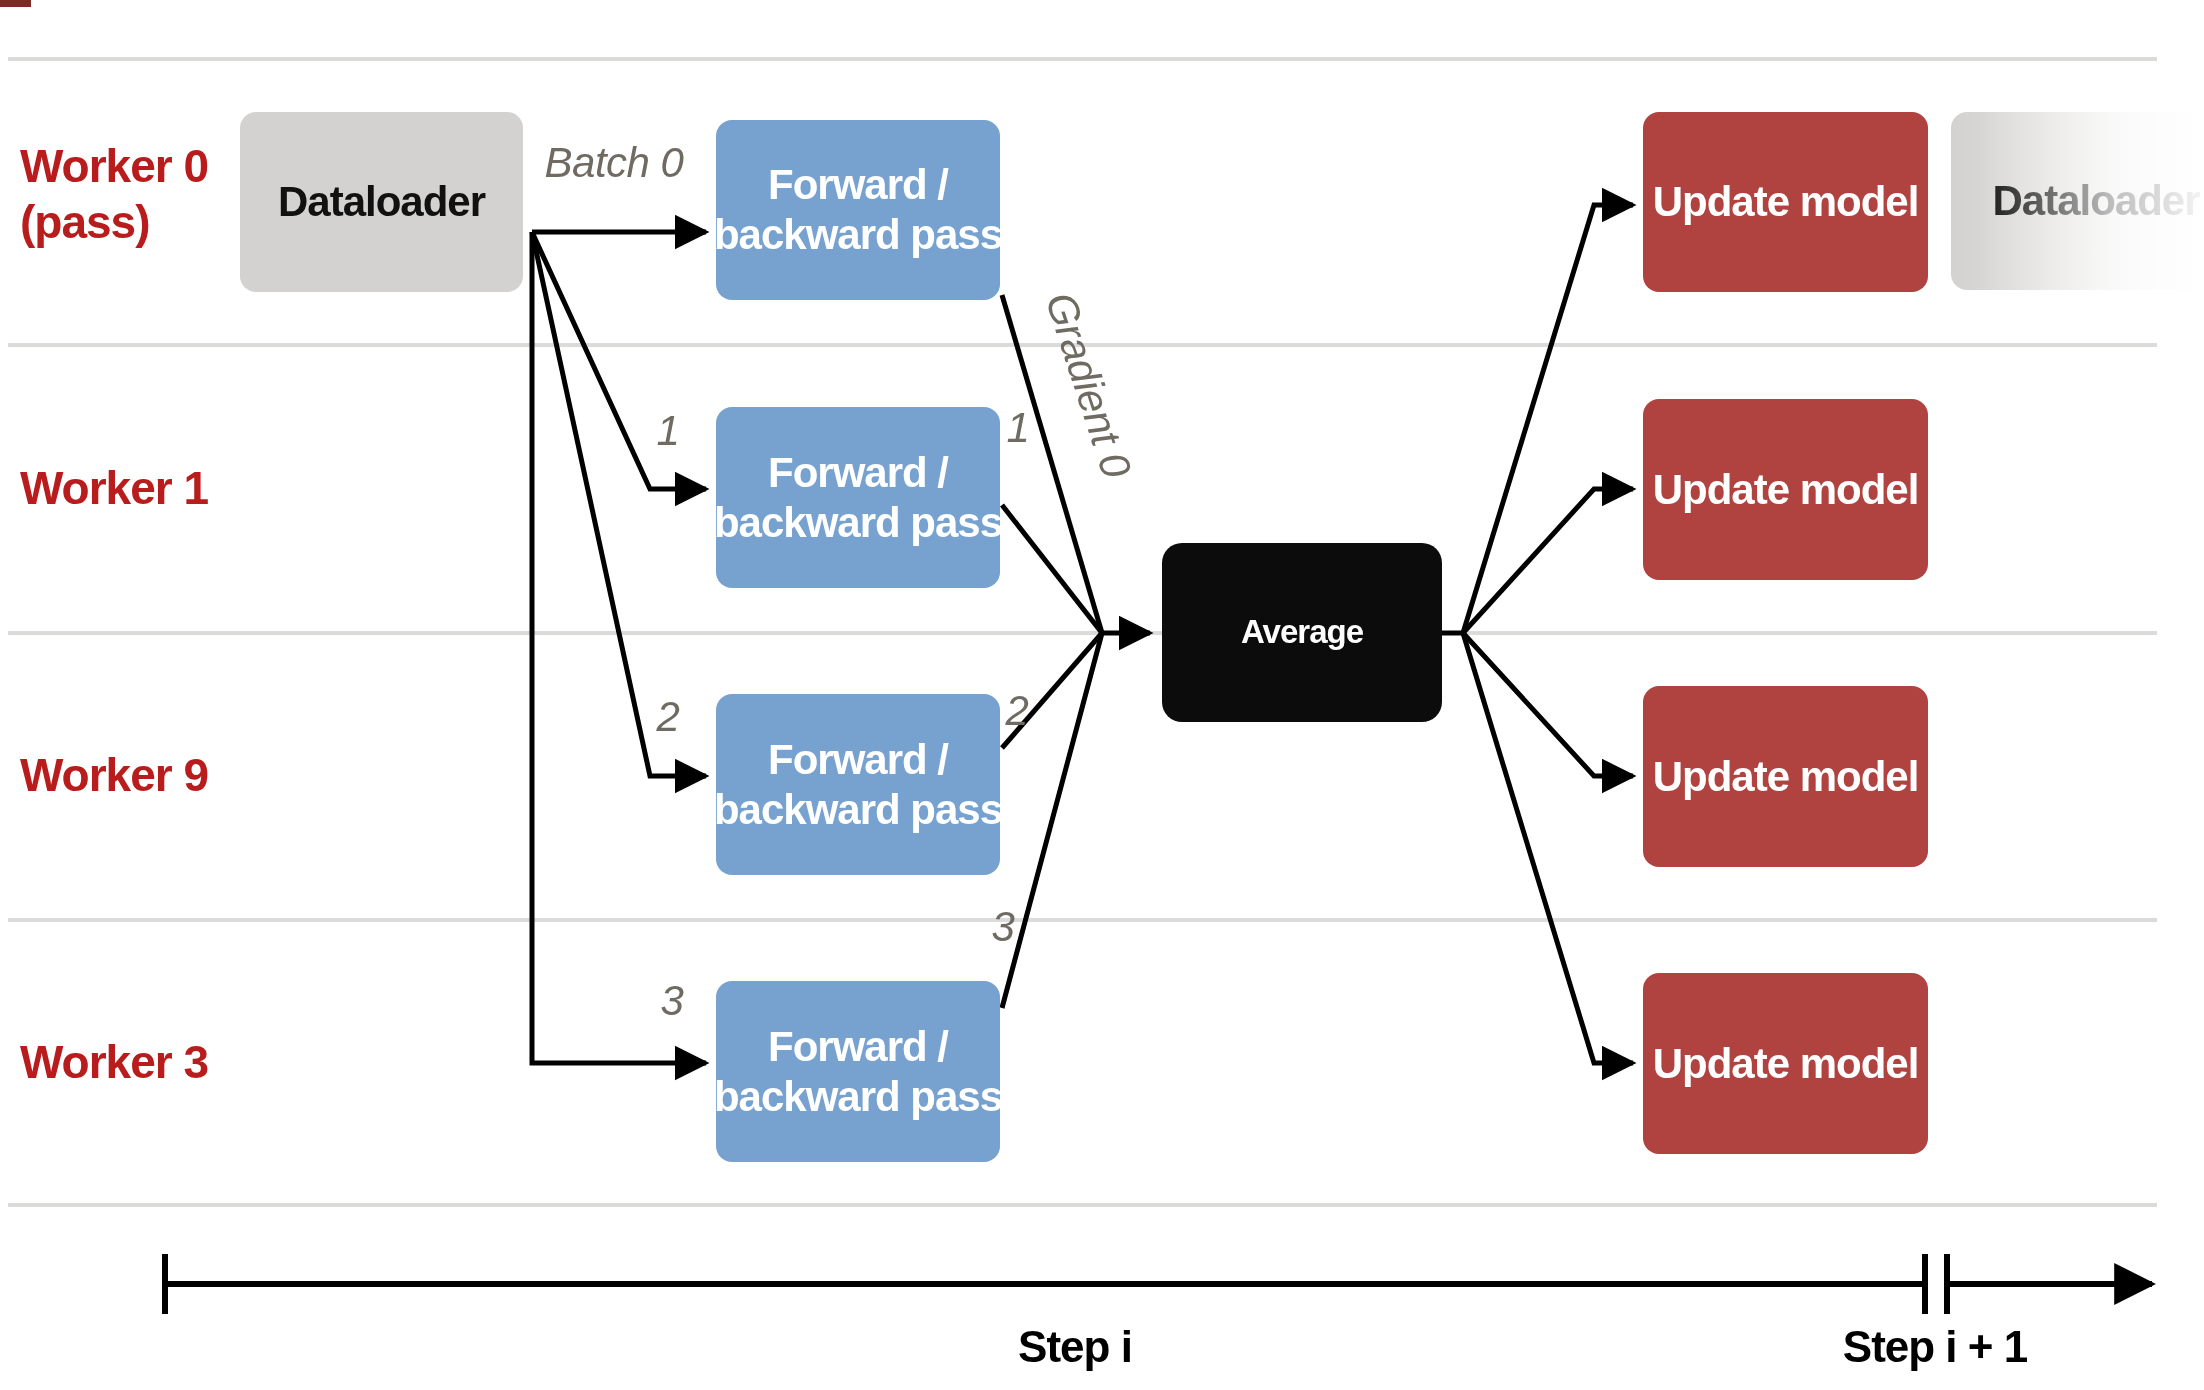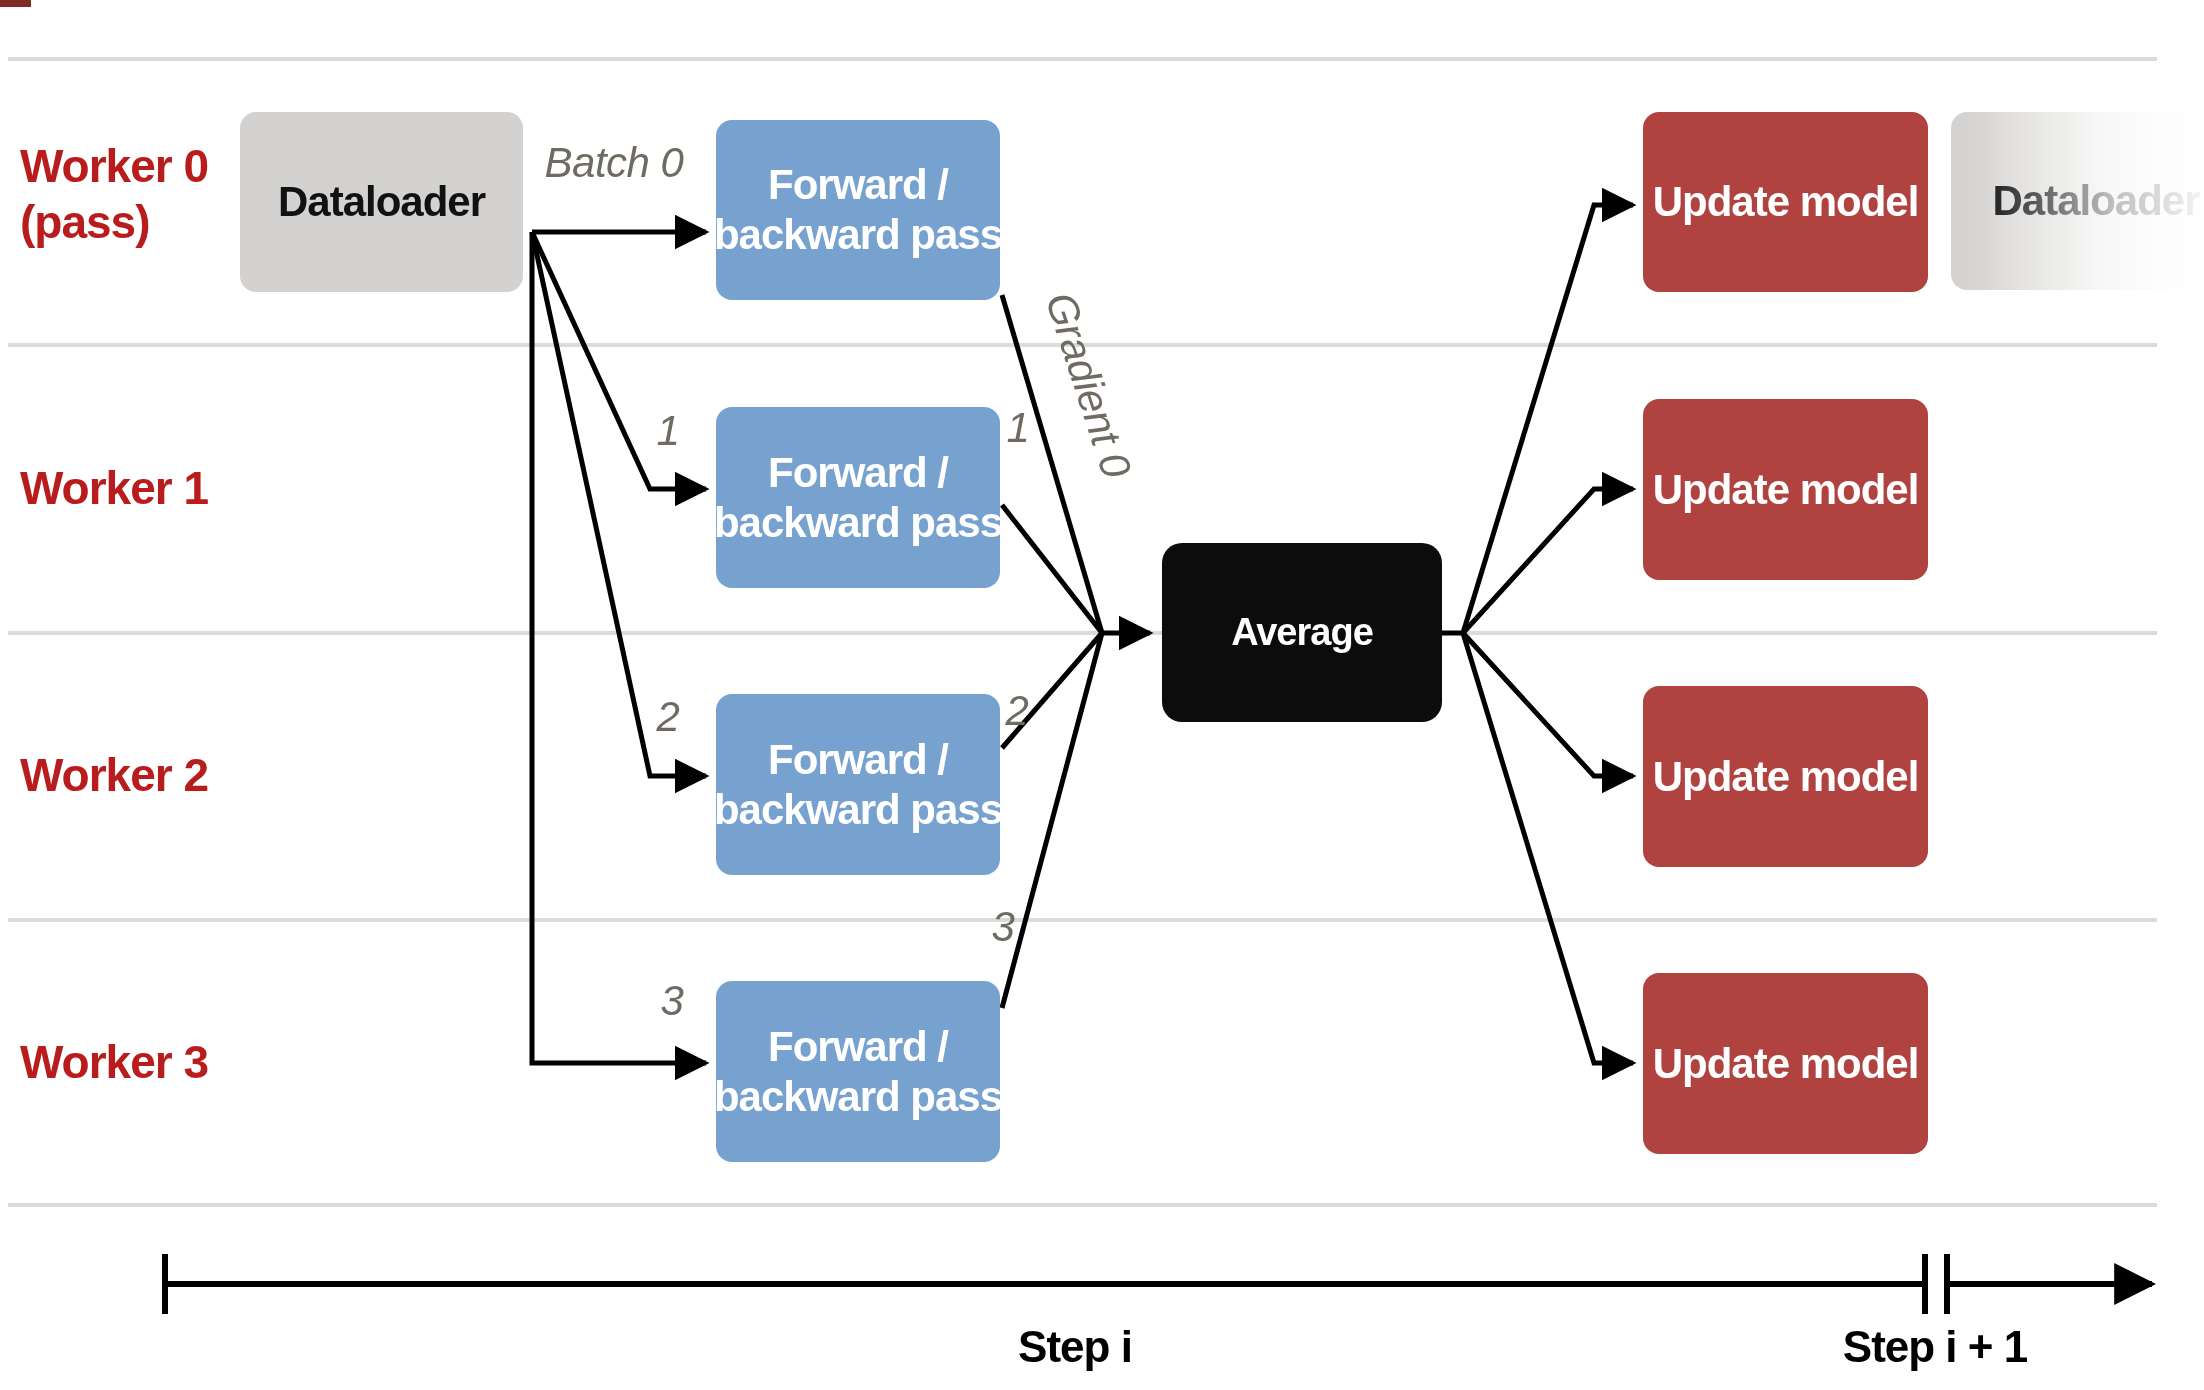--- a/index.html
+++ b/index.html
@@ -14,21 +14,21 @@
   .box{
     position:absolute;z-index:2;
     display:flex;flex-direction:column;align-items:center;justify-content:center;
     border-radius:16px;
     font-weight:700;letter-spacing:-1px;
     text-align:center;line-height:1.18;
   }
   .box .ln{display:block;white-space:nowrap;}
   .box-gray{background:var(--box-gray,#d4d2d0);color:#111;font-size:42px;}
   .box-blue{background:var(--box-blue,#77a2cf);color:#fff;font-size:42px;margin-top:8px;}
-  .box-black{background:var(--box-black,#0c0c0c);color:#fff;font-size:38px;border-radius:20px;}
+  .box-black{background:var(--box-black,#0c0c0c);color:#fff;font-size:33px;border-radius:20px;}
   .box-red{background:var(--box-red,#b04240);color:#fff;font-size:42px;}
   .box-fade{background:linear-gradient(90deg,var(--box-gray,#d4d2d0) 0%,#e3e2e0 45%,#ffffff 96%);}
   .fade-overlay{
     position:absolute;top:0;left:0;right:0;bottom:0;z-index:3;border-radius:16px;
     background:linear-gradient(90deg,rgba(255,255,255,0) 10%,rgba(255,255,255,.72) 55%,#ffffff 93%);
     pointer-events:none;
   }
   .worker-label{
     position:absolute;z-index:2;left:20px;
     font-weight:700;font-size:46px;letter-spacing:-1px;color:#b91c1c;line-height:1.22;
@@ -101,21 +101,21 @@
       <line x1="1947" y1="1254" x2="1947" y2="1314"></line>
       <path d="M1947,1284 H2152" marker-end="url(#ah)"></path>
     </g>
   </svg>
 
   <div class="worker-label" style="top:138px;">
     <span class="ln">Worker 0</span><br>
     <span class="ln">(pass)</span>
   </div>
   <div class="worker-label" style="top:460px;text-align:right;">Worker 1</div>
-  <div class="worker-label" style="top:747px;">Worker 2</div>
+  <div class="worker-label" style="top:747px;">Worker 9</div>
   <div class="worker-label" style="top:1034px;">Worker 3</div>
 
   <div class="box box-gray" style="left:240px;top:112px;width:283px;height:180px;">Dataloader</div>
 
   <div class="box box-blue" style="left:716px;top:112px;width:284px;height:180px;">
     <span class="ln">Forward /</span>
     <span class="ln">backward pass</span>
   </div>
   <div class="box box-blue" style="left:716px;top:399px;width:284px;height:181px;">
     <span class="ln">Forward /</span>

